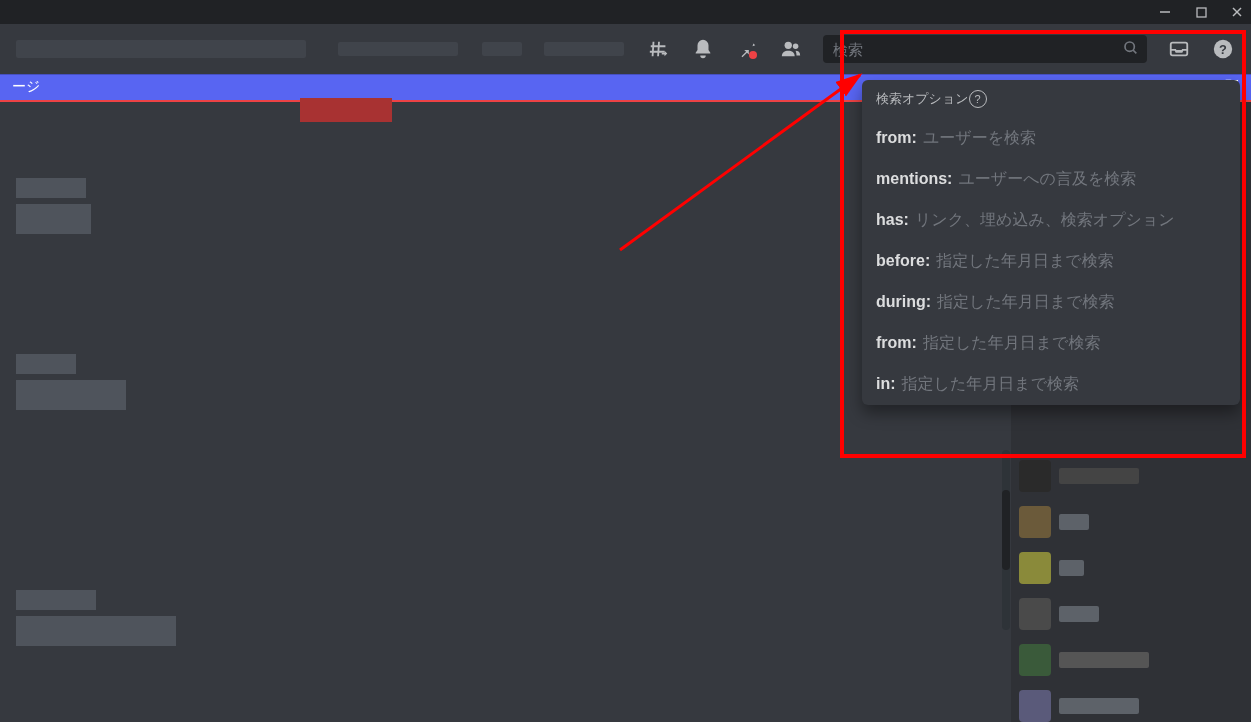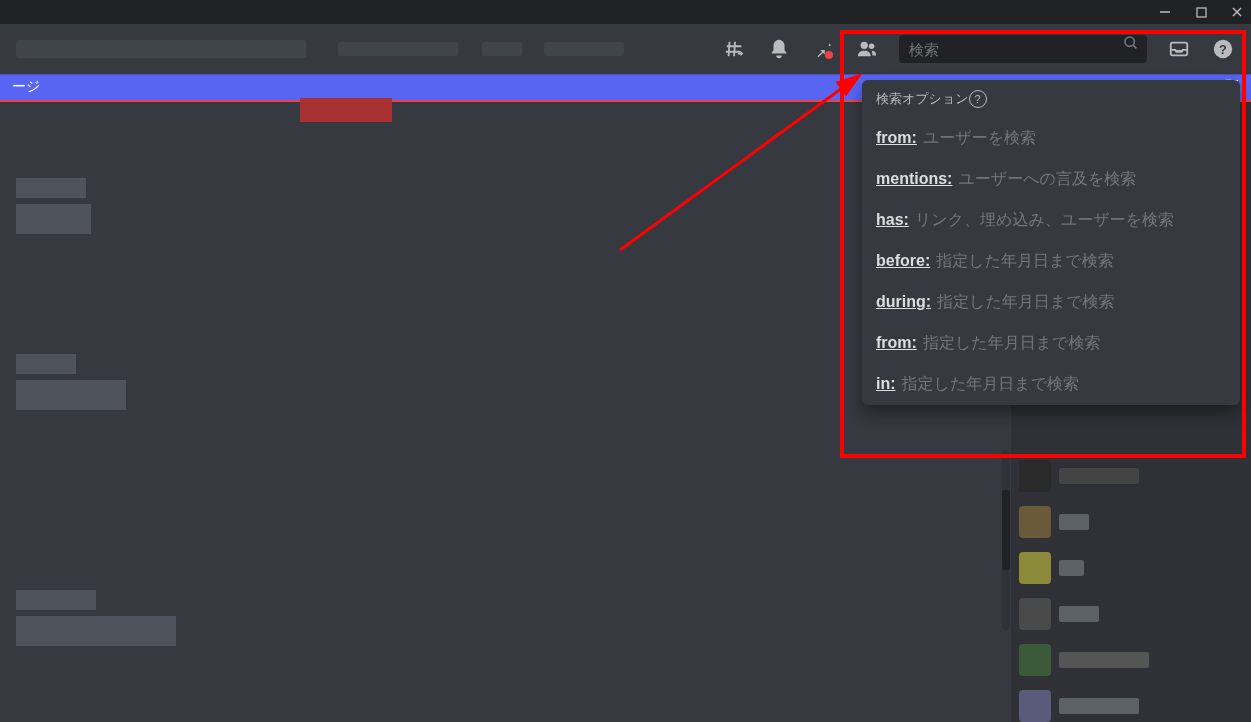--- a/index.html
+++ b/index.html
@@ -98,24 +98,25 @@
       right: 2px;
       width: 8px;
       height: 8px;
       background: #ed4245;
       border-radius: 50%;
     }
     
     
     .search-container {
       display: flex;
+      align-items: center;
       background: #202225;
       border-radius: 4px;
       height: 28px;
-      width: 248px;
+      width: 324px;
       padding: 0 6px;
     }
     .search-input {
       flex: 1;
       background: transparent;
       border: none;
       outline: none;
       color: #dcddde;
       font-size: 15px;
       padding: 0 4px;
@@ -232,21 +233,20 @@
       padding: 10px 14px;
       font-size: 16px;
       display: flex;
       align-items: baseline;
       gap: 6px;
       cursor: pointer;
     }
     .search-option-key {
       color: #dcddde;
       font-weight: 600;
-      text-decoration: underline;
     }
     .search-option-desc {
       color: #72767d;
     }
     
     
     .annotation-box {
       position: absolute;
       border: 4px solid #ff0000;
       pointer-events: none;
@@ -437,21 +437,21 @@
   <div class="search-option-row">
     <span class="search-option-key">from:</span>
     <span class="search-option-desc">ユーザーを検索</span>
   </div>
   <div class="search-option-row">
     <span class="search-option-key">mentions:</span>
     <span class="search-option-desc">ユーザーへの言及を検索</span>
   </div>
   <div class="search-option-row">
     <span class="search-option-key">has:</span>
-    <span class="search-option-desc">リンク、埋め込み、ユーザーを検索</span>
+    <span class="search-option-desc">リンク、埋め込み、検索オプション</span>
   </div>
   <div class="search-option-row">
     <span class="search-option-key">before:</span>
     <span class="search-option-desc">指定した年月日まで検索</span>
   </div>
   <div class="search-option-row">
     <span class="search-option-key">during:</span>
     <span class="search-option-desc">指定した年月日まで検索</span>
   </div>
   <div class="search-option-row">

